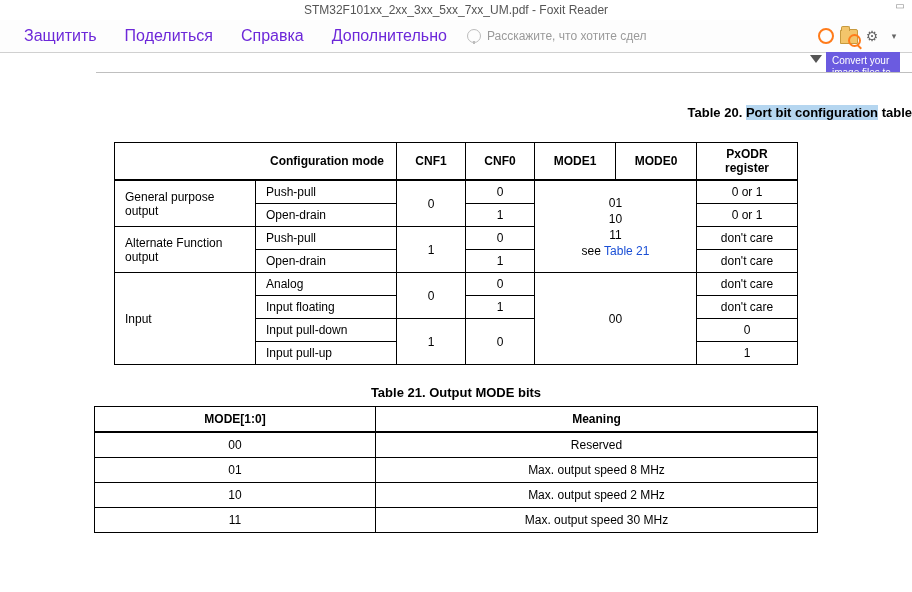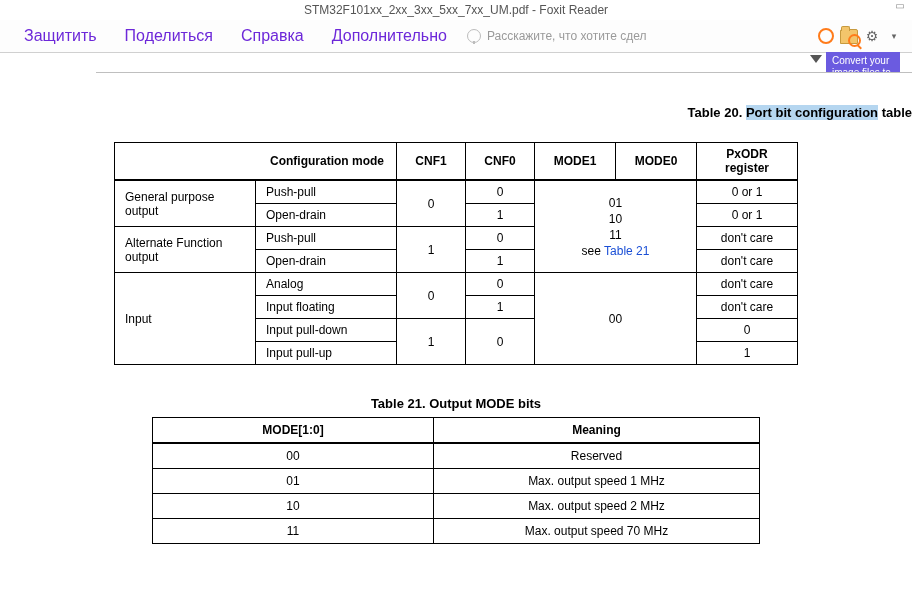--- a/index.html
+++ b/index.html
@@ -264,29 +264,29 @@
   table.port-table thead th:nth-child(3) { width: 48px; }
   table.port-table thead th:nth-child(4),
   table.port-table thead th:nth-child(5) { width: 60px; }
   table.port-table thead th:nth-child(6) { width: 80px; }
 
   
   .caption21 {
     text-align: center;
     font-weight: bold;
     font-size: 13px;
-    margin: 31px 0 6px;
+    margin: 20px 0 6px;
     font-family: Arial, sans-serif;
   }
   table.mode-table {
     border-collapse: collapse;
     margin: 0 auto;
     font-size: 12px;
     font-family: Arial, sans-serif;
-    width: 608px;
+    width: 724px;
   }
   table.mode-table th, table.mode-table td {
     border: 1px solid #000;
     padding: 5px 10px;
     text-align: center;
   }
   table.mode-table thead th {
     font-weight: bold;
     border-bottom: 2px solid #000;
   }
@@ -428,27 +428,27 @@
           <th>Meaning</th>
         </tr>
       </thead>
       <tbody>
         <tr>
           <td>00</td>
           <td>Reserved</td>
         </tr>
         <tr>
           <td>01</td>
-          <td>Max. output speed 1 MHz</td>
+          <td>Max. output speed 8 MHz</td>
         </tr>
         <tr>
           <td>10</td>
           <td>Max. output speed 2 MHz</td>
         </tr>
         <tr>
           <td>11</td>
-          <td>Max. output speed 70 MHz</td>
+          <td>Max. output speed 30 MHz</td>
         </tr>
       </tbody>
     </table>
 
   </div>
 </div>
 
 </body></html>

